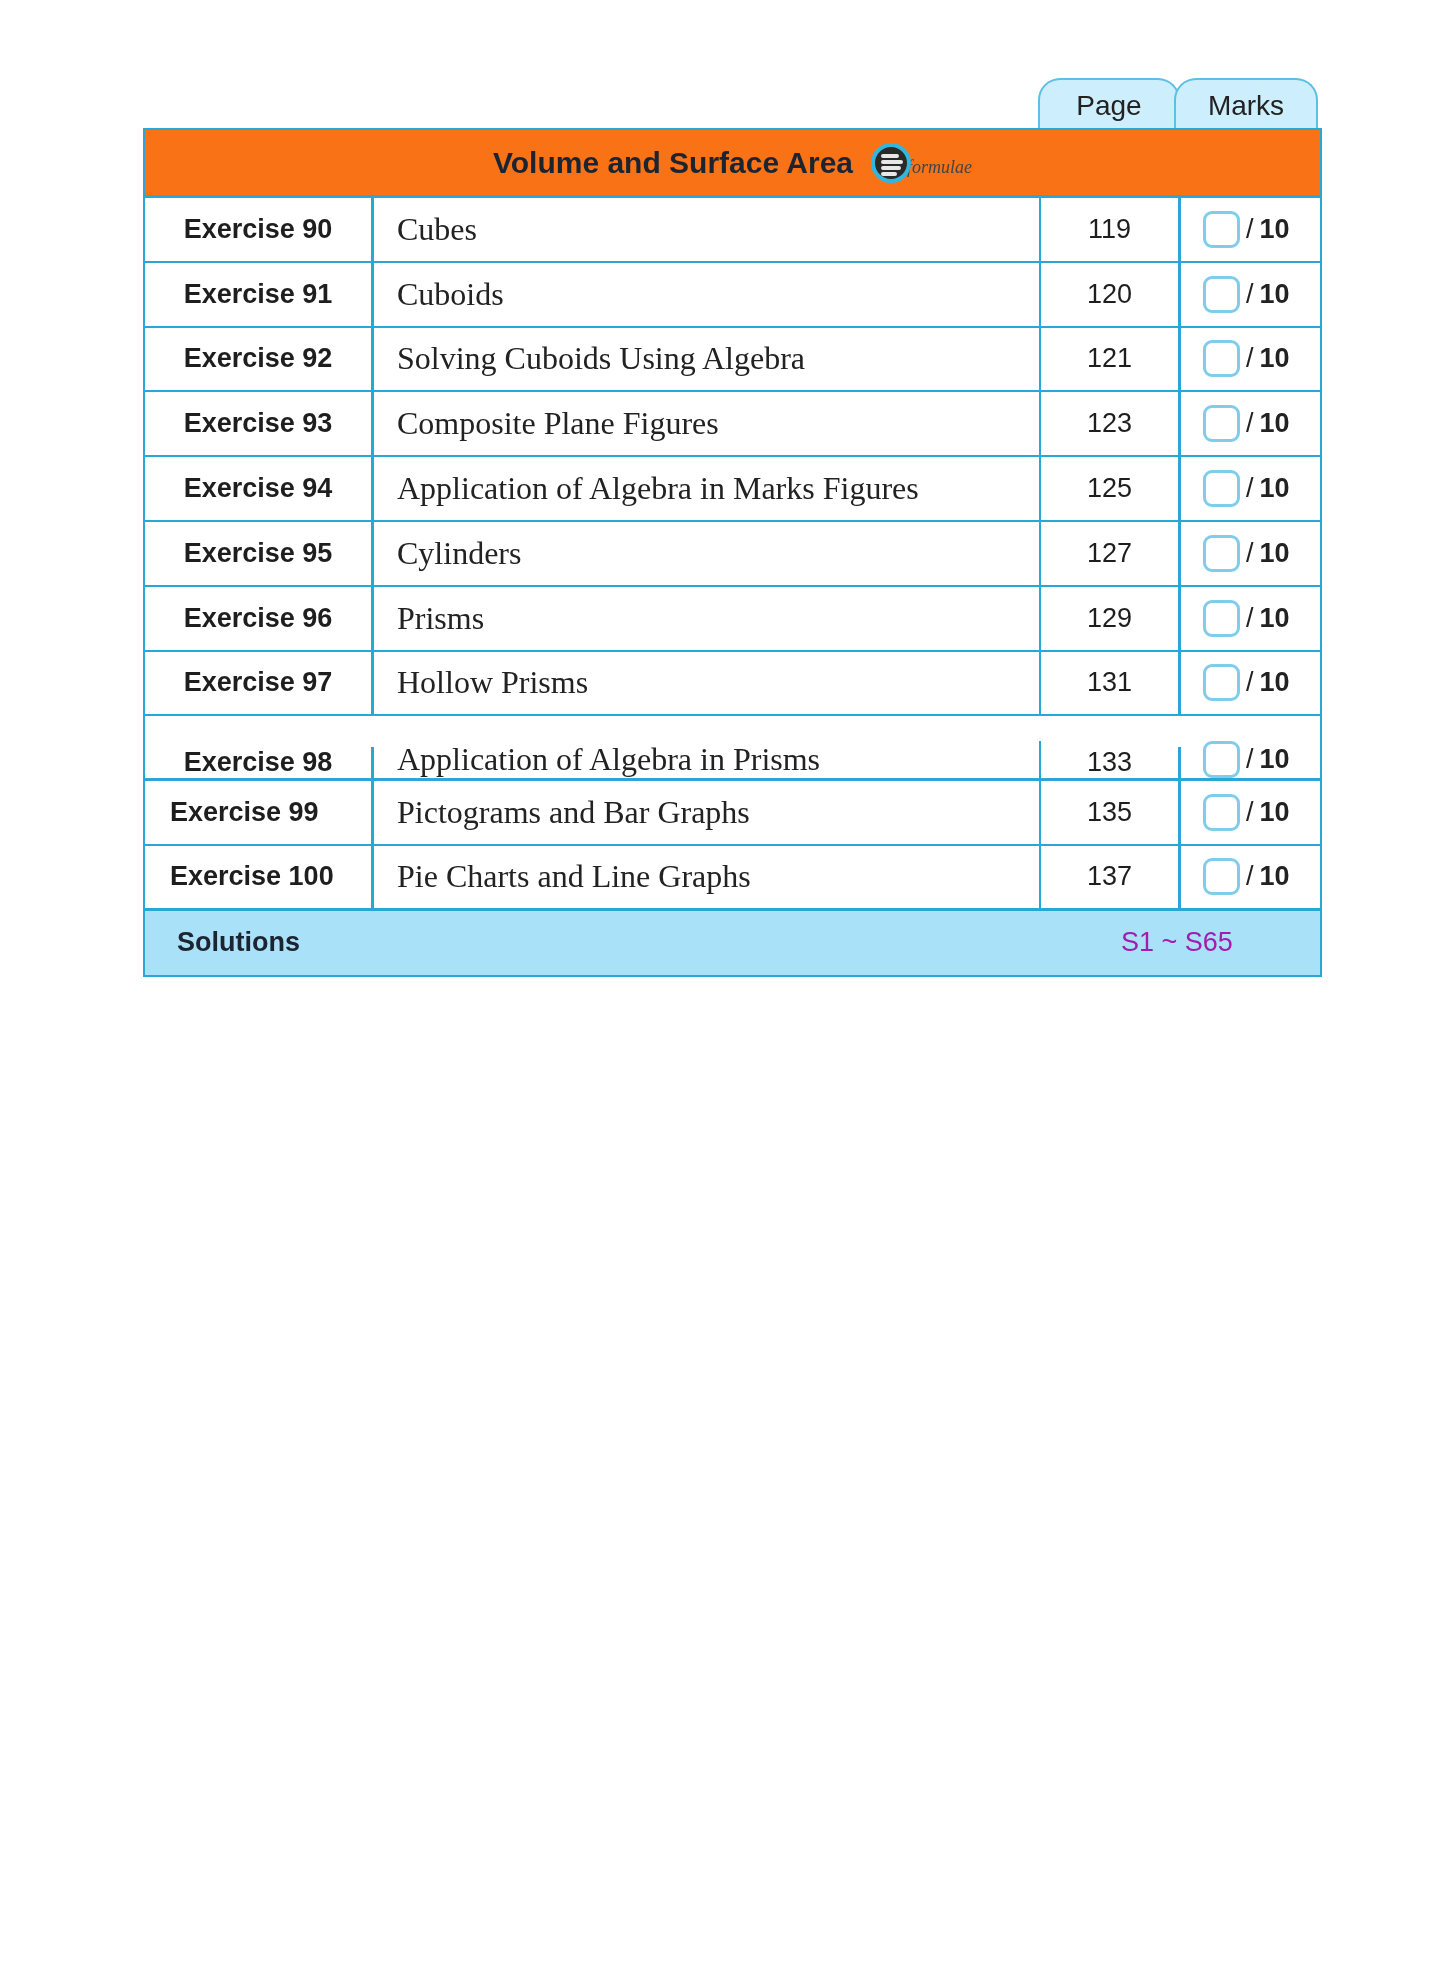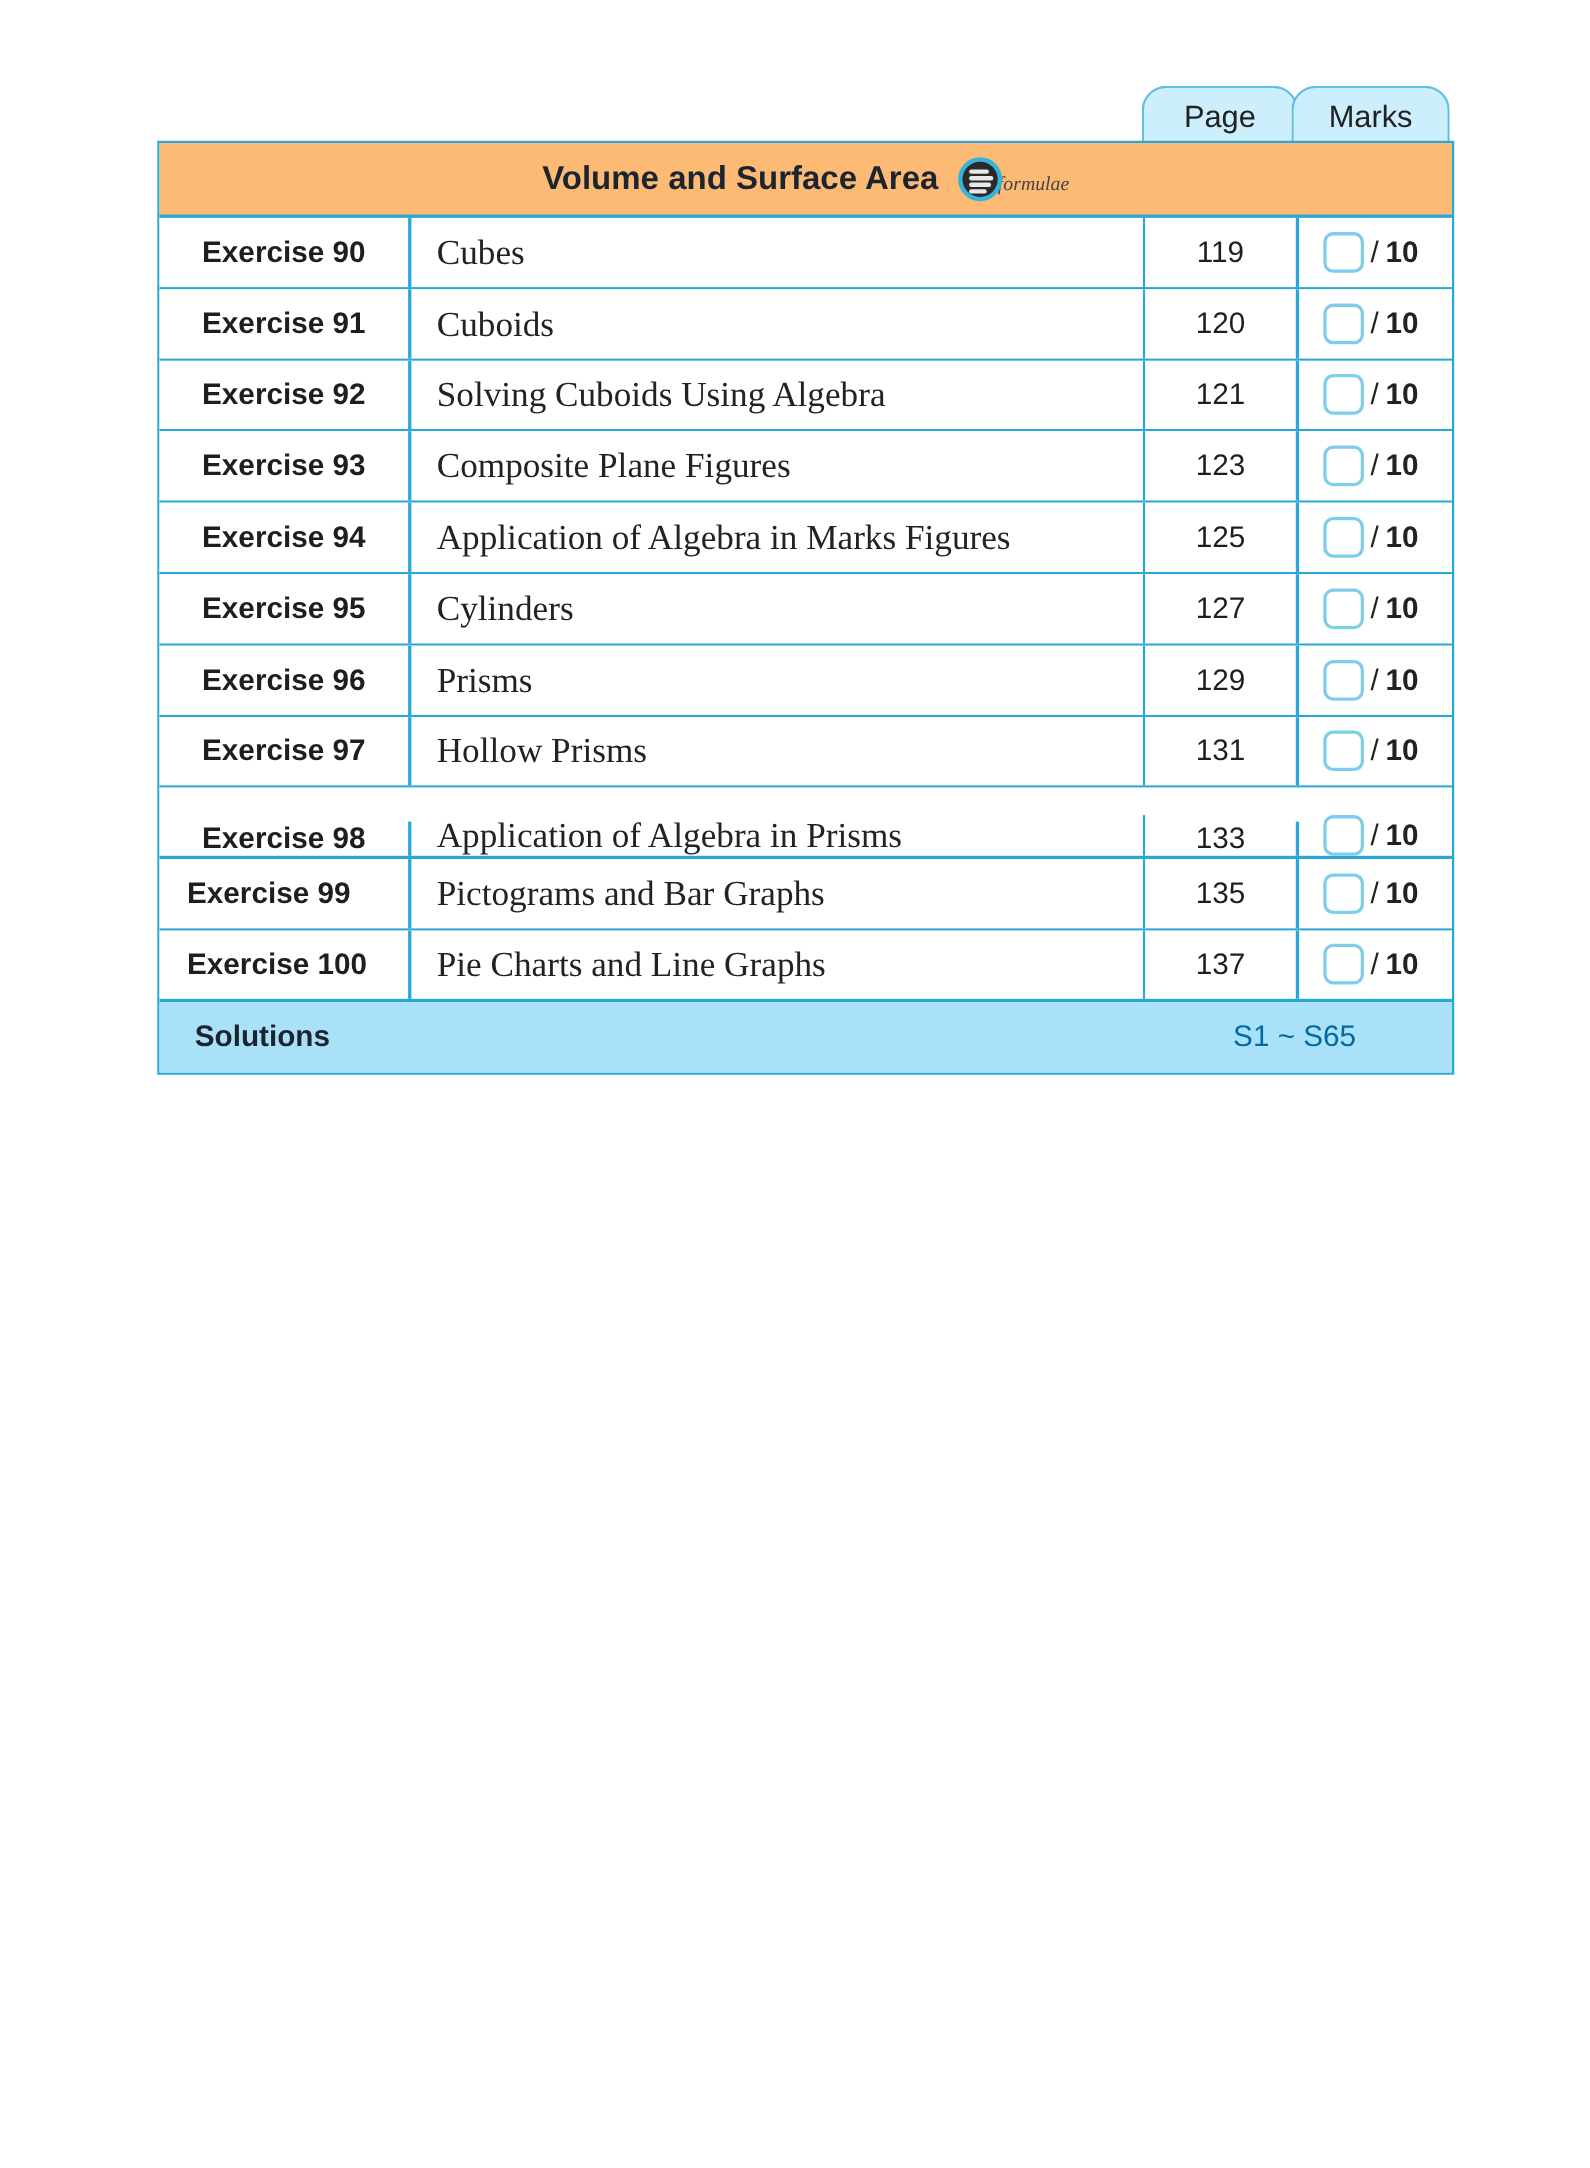--- a/index.html
+++ b/index.html
@@ -2,38 +2,38 @@
 <html><head>
 <meta charset="utf-8">
 <style>
   html, body { margin:0; padding:0; background:#ffffff; }
   body { width:1445px; height:1971px; position:relative; overflow:hidden; font-family:"Liberation Sans", sans-serif; color:#1e1e1e; }
   .tabs { position:absolute; left:1038px; top:78px; width:280px; height:52px; }
   .tab { position:absolute; top:0; height:52px; background:#cdeefc; border:2px solid #5cbfe3; border-bottom:none; border-radius:22px 22px 0 0; box-sizing:border-box; font-size:28px; display:flex; align-items:center; justify-content:center; color:#222; padding-top:2px; }
   .tab.page { left:0; width:142px; }
   .tab.marks { left:136px; width:144px; }
   .table { position:absolute; left:143px; top:128px; width:1179px; border:2px solid #29a8d8; box-sizing:border-box; }
-  .section { height:68px; background:#fdba74; border-bottom:3px solid #29a8d8; display:flex; align-items:center; justify-content:center; box-sizing:border-box; position:relative;text-align:center; }
+  .section { height:68px; background:#f97316; border-bottom:3px solid #29a8d8; display:flex; align-items:center; justify-content:center; box-sizing:border-box; position:relative;text-align:center; }
   .section .title { font-weight:bold; font-size:30px; color:#1c2430; }
   .formulae { display:flex; align-items:center; margin-left:18px; }
   .formulae .logo { width:40px; height:40px; border-radius:50%; background:#2a2a2a; border:4px solid #35b5dc; box-sizing:border-box; position:relative; overflow:hidden; }
   .formulae .logo span { position:absolute; left:6px; height:4px; background:#e8e8e8; border-radius:2px; }
   .formulae .word { font-family:"Liberation Serif", serif; font-style:italic; font-size:18px; color:#444; margin-left:-4px; margin-top:10px; }
   .row { height:64.8px; display:flex; border-bottom:2px solid #29a8d8; box-sizing:border-box; background:#fff; }
   .c1 { width:229px; border-right:3px solid #29a8d8; display:flex; align-items:center; justify-content:center; font-weight:bold; font-size:27px; box-sizing:border-box; }
   .c1.left { justify-content:flex-start; padding-left:25px; }
   .c2 { width:667px; border-right:2px solid #29a8d8; display:flex; align-items:center; padding-left:23px; font-family:"Liberation Serif", serif; font-size:32px; box-sizing:border-box; color:#222; }
   .c3 { width:140px; border-right:3px solid #29a8d8; display:flex; align-items:center; justify-content:center; font-size:27px; box-sizing:border-box; }
   .c4 { flex:1; display:flex; align-items:center; padding-left:22px; box-sizing:border-box; }
   .c4 .box { width:37px; height:37px; border:3px solid #7fcdeb; border-radius:9px; box-sizing:border-box; margin-right:6px; }
   .c4 .slash { font-size:27px; color:#222; margin-right:6px; }
   .c4 .max { font-size:27px; font-weight:bold; color:#222; }
   .solutions { height:64px; background:#a9e1f9; display:flex; align-items:center; position:relative; }
   .solutions .label { font-weight:bold; font-size:27px; margin-left:32px; color:#1c2430; }
-  .solutions .range { position:absolute; left:976px; top:0; height:64px; display:flex; align-items:center; font-size:27px; color:#0369a1; }
+  .solutions .range { position:absolute; left:976px; top:0; height:64px; display:flex; align-items:center; font-size:27px; color:#a21caf; }
 </style>
 </head>
 <body>
 
 <div class="tabs">
   <div class="tab page">Page</div>
   <div class="tab marks">Marks</div>
 </div>
 
 <div class="table">

